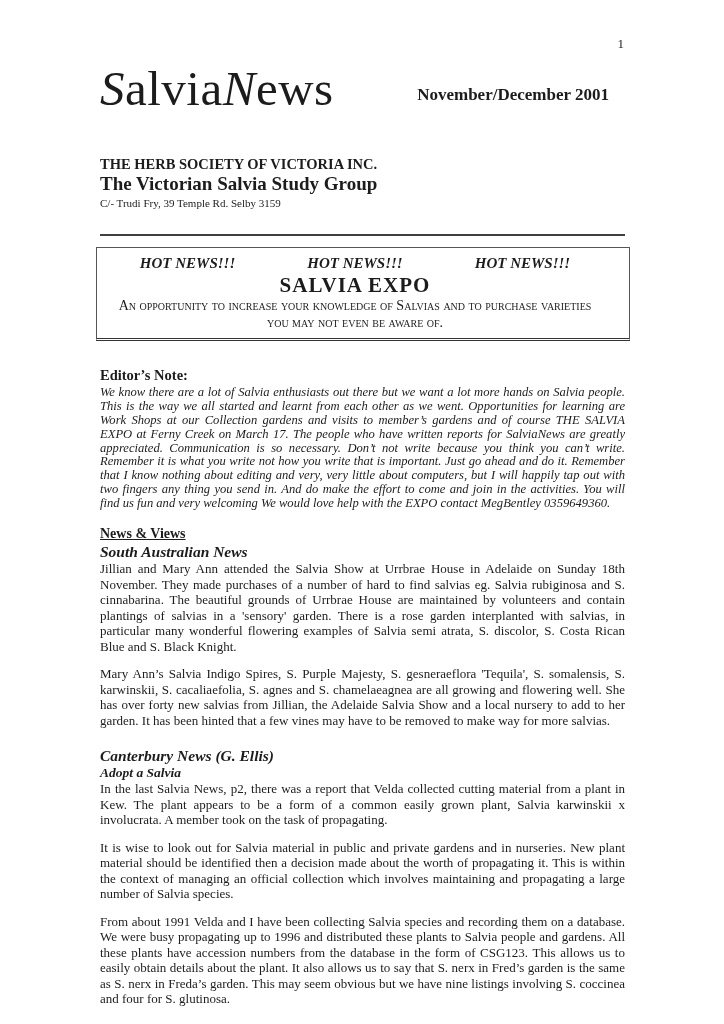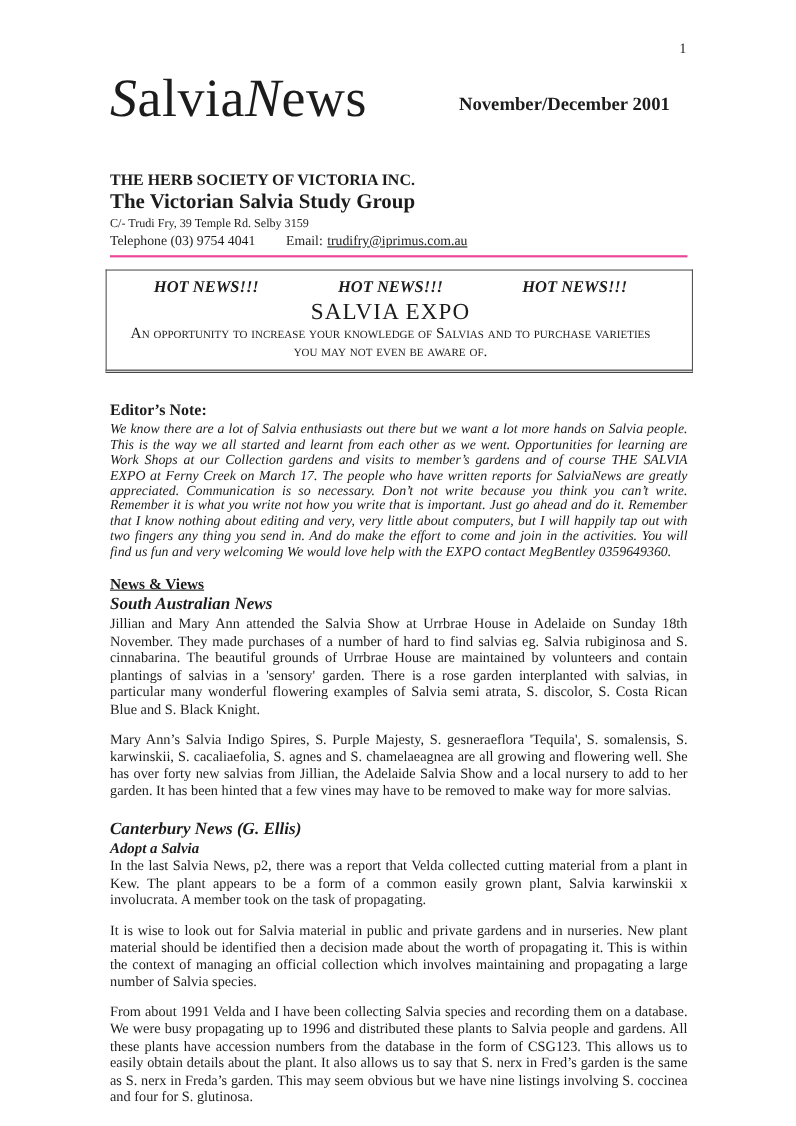--- a/index.html
+++ b/index.html
@@ -41,22 +41,22 @@
     margin-right: 16px;
     font-weight: bold;
     font-size: 17px;
     position: relative;
     top: -5px;
     white-space: nowrap;
   }
   
   .org {
     margin-top: 40px;
-    border-bottom: 2px solid #ec4899;
-    padding-bottom: 5px;
+    border-bottom: 2px solid #404040;
+    padding-bottom: 23px;
   }
   .org .org-line1 { font-weight: bold; font-size: 14.5px; line-height: 17px; }
   .org .org-line2 { font-weight: bold; font-size: 19px; line-height: 22px; }
   .org .org-address { font-size: 11px; line-height: 15px; margin-top: 1px; }
   .org .org-contact { font-size: 12.5px; line-height: 16px; }
   .org .email-label { margin-left: 28px; }
   .org .email-link { text-decoration: underline; color: #1c1c1c; margin-left: 4px; }
   
   .hot-box {
     margin: 11px -5px 0 -4px;
@@ -75,21 +75,21 @@
     line-height: 19px;
   }
   .hot-line2 {
     font-variant: small-caps;
     font-size: 14px;
     line-height: 17px;
     margin-top: 1px;
     letter-spacing: 0.2px;
   }
   .hot-expo {
-    font-weight: normal;
+    font-weight: bold;
     font-size: 21px;
     line-height: 24px;
     letter-spacing: 1px;
   }
   .hot-line4 {
     font-variant: small-caps;
     font-size: 14px;
     line-height: 17px;
     max-width: 505px;
     margin: 0 auto;
@@ -145,23 +145,20 @@
 
   <header class="masthead">
     <h1 class="title"><span class="it">S</span><span>alvia</span><span class="it">N</span><span>ews</span></h1>
     <div class="issue">November/December 2001</div>
   </header>
 
   <section class="org">
     <div class="org-line1">THE HERB SOCIETY OF VICTORIA INC.</div>
     <div class="org-line2">The Victorian Salvia Study Group</div>
     <div class="org-address">C/- Trudi Fry, 39 Temple Rd. Selby 3159</div>
-    <div class="org-contact">
-      <span>Telephone (03) 9754 4041</span><span class="email-label">Email:</span><a class="email-link">trudifry@iprimus.com.au</a>
-    </div>
   </section>
 
   <section class="hot-box">
     <div class="hot-headline">
       <span>HOT NEWS!!!</span>
       <span>HOT NEWS!!!</span>
       <span>HOT NEWS!!!</span>
     </div>
     <div class="hot-expo">SALVIA EXPO</div>
     <div class="hot-line4">An opportunity to increase your knowledge of Salvias and to purchase varieties you may not even be aware of.</div>

